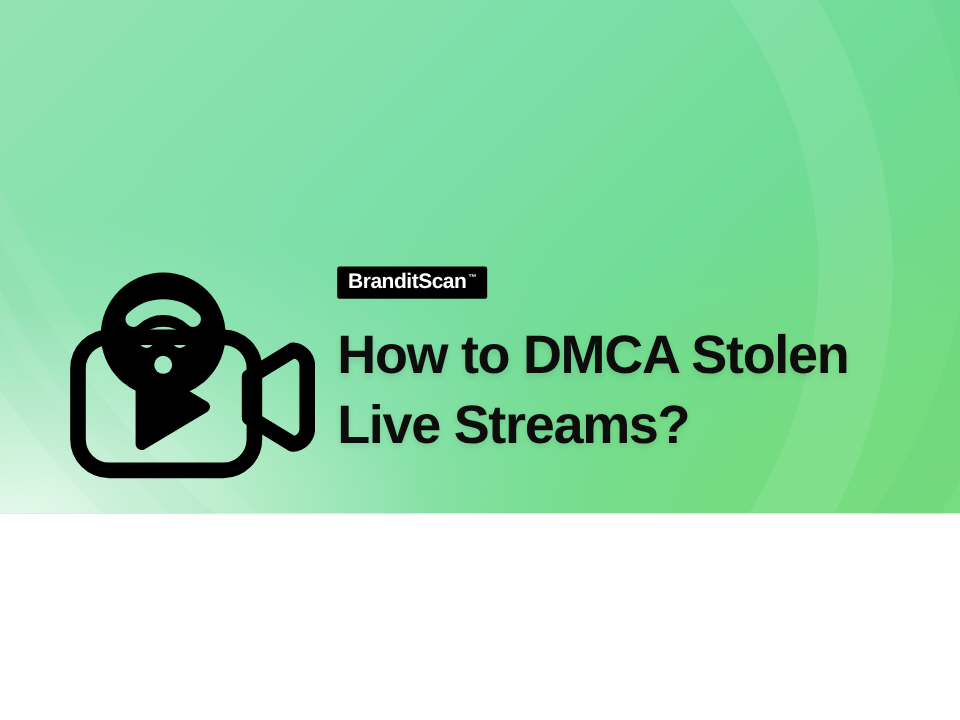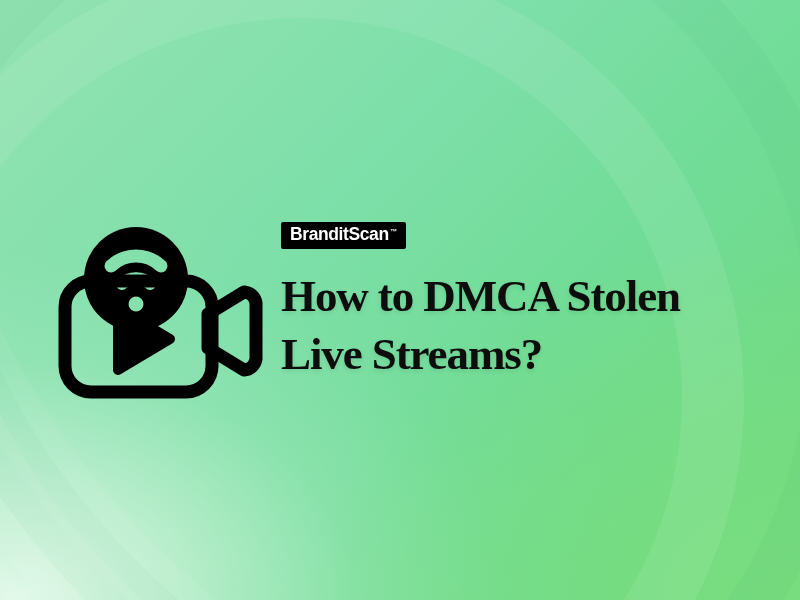--- a/index.html
+++ b/index.html
@@ -4,21 +4,21 @@
 <style>
   html, body {
     margin: 0;
     padding: 0;
     background: #ffffff;
   }
 
   #canvas {
     position: relative;
     width: 800px;
-    height: 600px;
+    height: 428px;
     overflow: hidden;
     font-family: "Liberation Sans", sans-serif;
     background: #8ee0ad;
   }
 
   
   .bg-base {
     position: absolute;
     inset: 0;
     background:
@@ -119,21 +119,21 @@
     font-weight: 700;
     line-height: 1;
     margin-left: 1.5px;
     align-self: flex-start;
     margin-top: 2px;
   }
 
   .headline {
     margin: 18px 0 0 0;
     color: #0d0d0d;
-    font-family: Liberation Serif, serif;
+    font-family: Liberation Sans, sans-serif;
     font-weight: 700;
     font-size: 45px;
     line-height: 58px;
     letter-spacing: -1.1px;
     text-shadow: 0 2px 5px rgba(0,0,0,0.10);
     white-space: pre-line;
   }
 </style>
 </head>
 <body>

